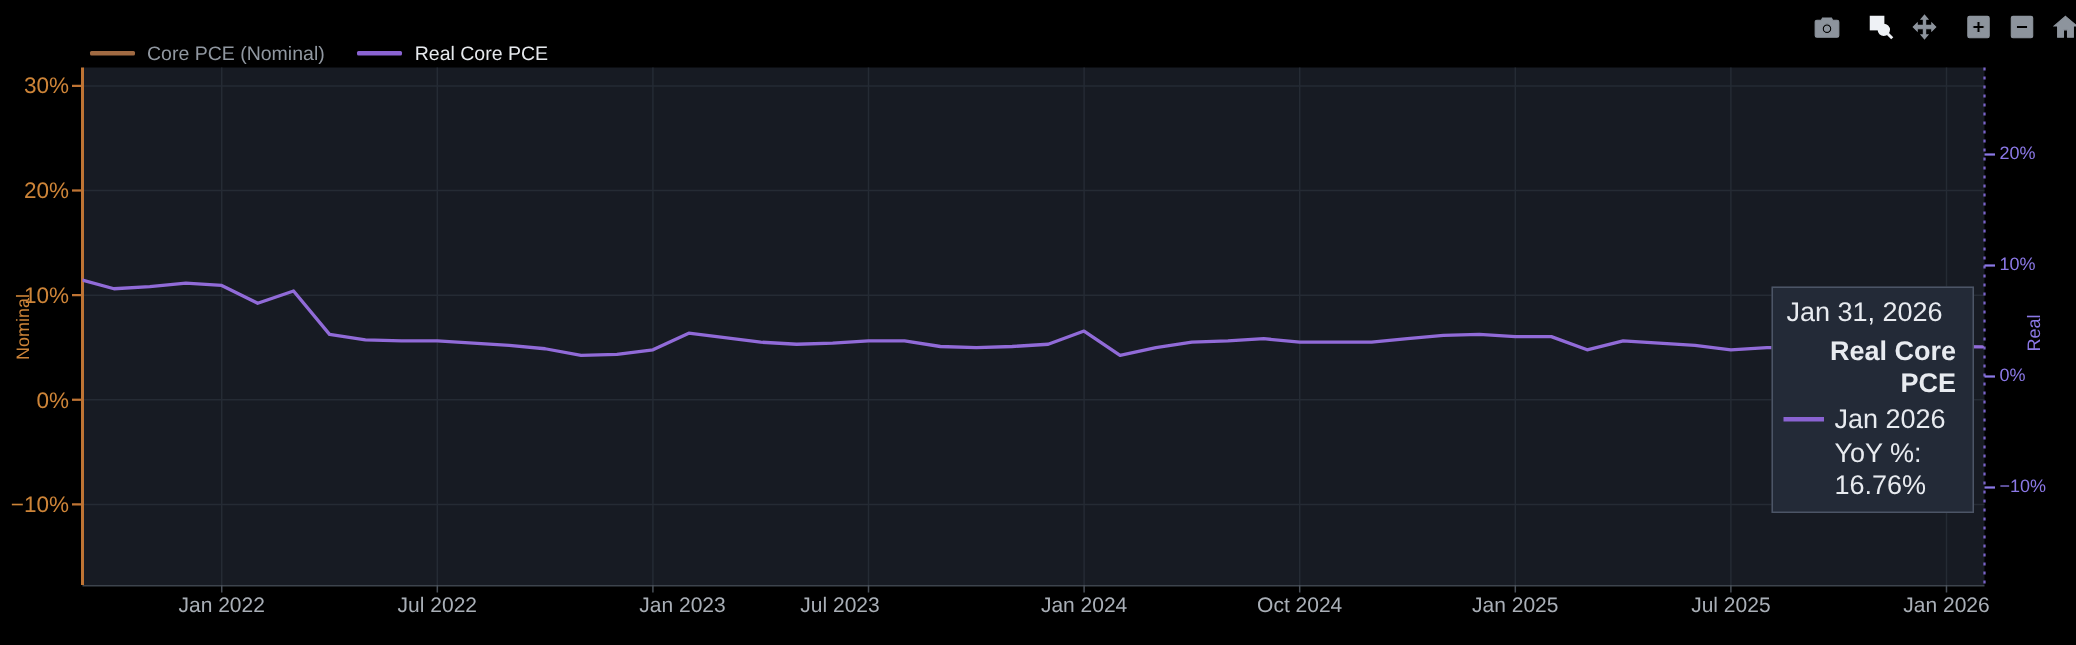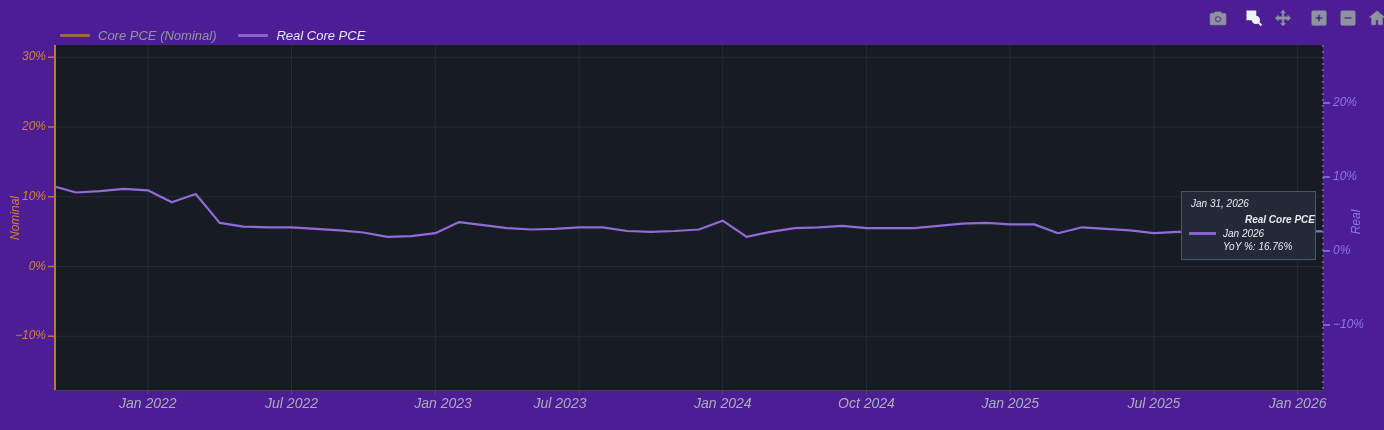--- a/index.html
+++ b/index.html
@@ -1,43 +1,43 @@
 <!DOCTYPE html>
 <html><head>
 <meta charset="utf-8">
 <style>
   html,body{margin:0;padding:0;background:#0e1116;}
-  .stage{position:relative;width:1384px;height:430px;background:#4c1d95;
-         font-family:"Liberation Sans",sans-serif;overflow:hidden;font-style:italic;}
+  .stage{position:relative;width:1384px;height:430px;background:#000000;
+         font-family:"Liberation Sans",sans-serif;overflow:hidden;}
   .plot-svg{position:absolute;left:0;top:0;}
   
   .modebar{position:absolute;top:6px;left:1206px;display:flex;align-items:center;z-index:6;}
   .mb-btn{width:24px;height:24px;border:0;background:transparent;padding:3px;cursor:pointer;
           display:flex;align-items:center;justify-content:center;}
   .mb-btn svg{width:18px;height:18px;}
   .mb-btn .ic{fill:#8d949d;stroke:#8d949d;}
   .mb-btn.mb-active .ic{fill:#eef1f5;stroke:#eef1f5;}
   .gap-lg{margin-left:12px;} .gap-sm{margin-left:5px;}
   
   .legend{position:absolute;left:60px;top:28px;display:flex;align-items:center;z-index:4;}
   .legend-item{display:flex;align-items:center;margin-right:22px;cursor:pointer;}
   .legend-swatch{display:inline-block;width:30px;height:3px;border-radius:1px;margin-right:8px;}
   .legend-label{font-size:13px;}
   
-  .ytick-left{position:absolute;width:46px;text-align:right;font-size:12px;color:#cd8438;}
+  .ytick-left{position:absolute;width:46px;text-align:right;font-size:15px;color:#cd8438;}
   .ytick-right{position:absolute;text-align:left;font-size:12px;color:#8b78e6;}
   .xtick{position:absolute;width:90px;text-align:center;font-size:14px;color:#a9afb7;}
   .axis-title{position:absolute;font-size:12px;white-space:nowrap;
               transform:translate(-50%,-50%) rotate(-90deg);}
   #left-axis-title{left:15px;top:218px;color:#cd8438;}
   #right-axis-title{left:1356px;top:222px;color:#8b78e6;}
   
   .tooltip{position:absolute;left:1181px;top:191px;width:135px;box-sizing:border-box;
-           background:#232a37;border:1px solid #4c5566;padding:6px 0 7px 9px;z-index:8;
-           color:#e8ebf0;font-size:10px;}
+           background:#232a37;border:1px solid #4c5566;padding:6px 11px 7px 9px;z-index:8;
+           color:#e8ebf0;font-size:18px;}
   .tt-date{margin-bottom:5px;}
   .tt-name{font-weight:bold;text-align:right;margin-bottom:3px;}
   .tt-row{display:flex;align-items:center;margin-bottom:2px;}
   .tt-swatch{display:inline-block;width:27px;height:3px;margin-right:7px;margin-left:-2px;}
   .tt-val{margin-left:32px;}
 </style>
 </head>
 <body>
 
 <div class="stage">
@@ -143,21 +143,21 @@
       <div class="ytick-left" style="left: 0px; top: 119px;">20%</div>
       <div class="ytick-left" style="left: 0px; top: 188.75px;">10%</div>
       <div class="ytick-left" style="left: 0px; top: 258.5px;">0%</div>
       <div class="ytick-left" style="left: 0px; top: 328.25px;">−10%</div>
       <div class="ytick-right" style="left: 1333px; top: 95px;">20%</div>
       <div class="ytick-right" style="left: 1333px; top: 169px;">10%</div>
       <div class="ytick-right" style="left: 1333px; top: 243px;">0%</div>
       <div class="ytick-right" style="left: 1333px; top: 317px;">−10%</div>
       <div class="xtick" style="left: 102.82px; top: 395px;">Jan 2022</div>
       <div class="xtick" style="left: 246.55px; top: 395px;">Jul 2022</div>
-      <div class="xtick" style="left: 398px; top: 395px;">Jan 2023</div>
+      <div class="xtick" style="left: 410px; top: 395px;">Jan 2023</div>
       <div class="xtick" style="left: 515px; top: 395px;">Jul 2023</div>
       <div class="xtick" style="left: 677.74px; top: 395px;">Jan 2024</div>
       <div class="xtick" style="left: 821.47px; top: 395px;">Oct 2024</div>
       <div class="xtick" style="left: 965.2px; top: 395px; text-align: center;">Jan 2025</div>
       <div class="xtick" style="left: 1108.93px; top: 395px;">Jul 2025</div>
       <div class="xtick" style="left: 1252.66px; top: 395px;">Jan 2026</div>
     </div>
 
   <div class="tooltip">
     <div class="tt-date">Jan 31, 2026</div>

